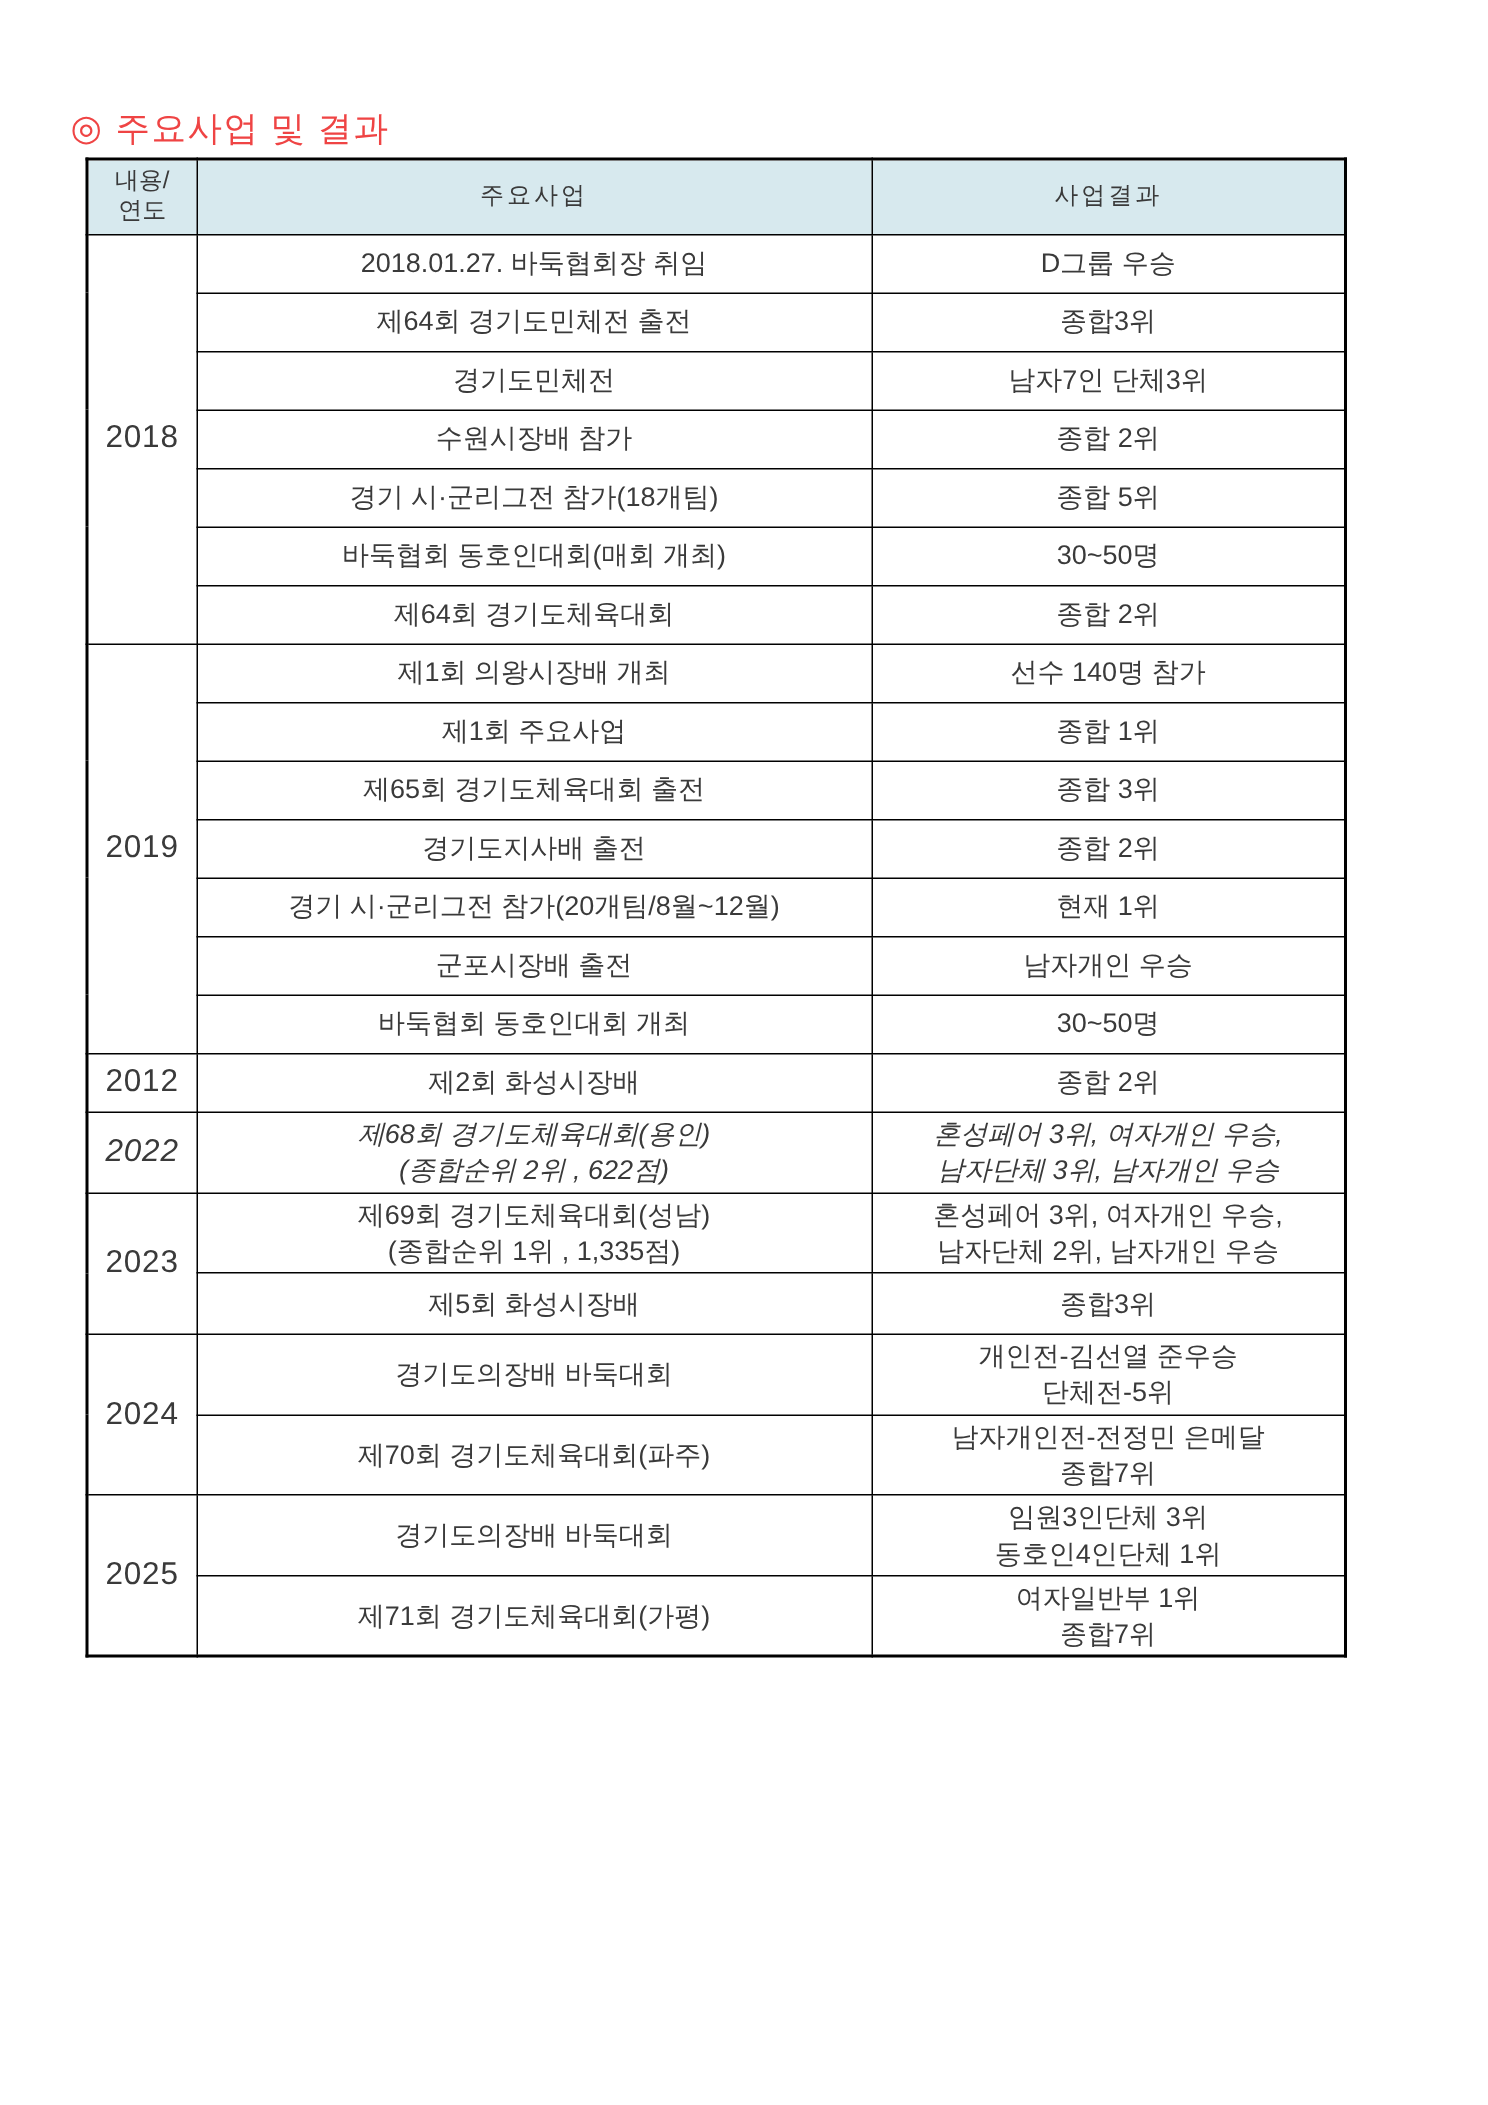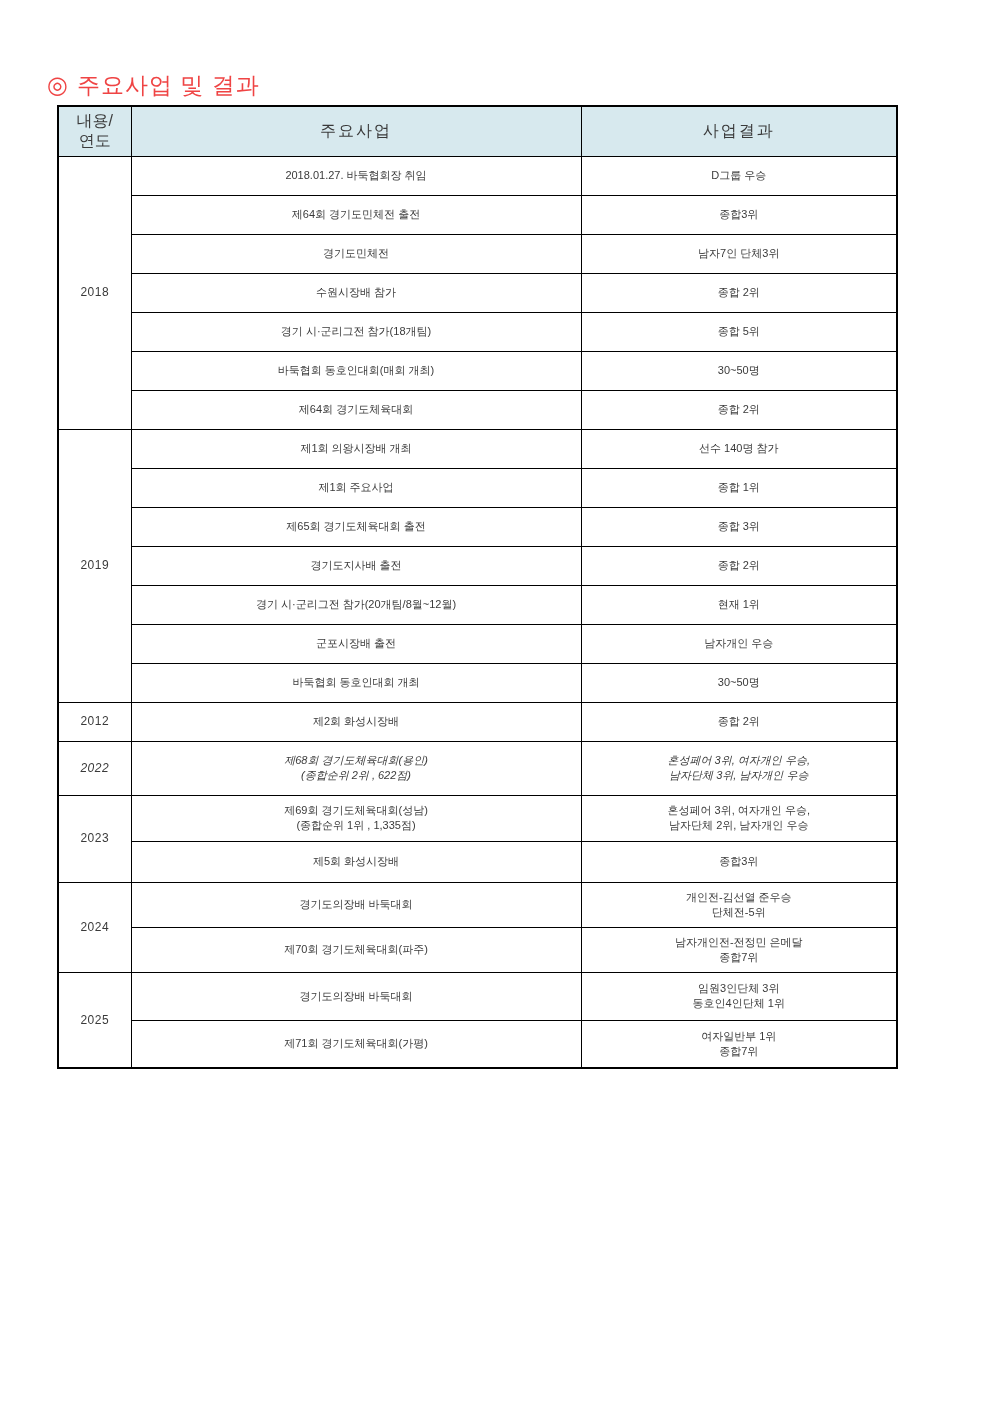--- a/index.html
+++ b/index.html
@@ -28,37 +28,37 @@
     top: 105px;
     width: 839px;
     border-collapse: collapse;
     table-layout: fixed;
     border: 2px solid #000000;
   }
   .main-table th, .main-table td {
     border: 1px solid #000000;
     text-align: center;
     vertical-align: middle;
-    font-size: 11px;
+    font-size: 18px;
     line-height: 1.35;
     white-space: pre-line;
     color: #3a3a3a;
     padding: 2px 4px;
     overflow: hidden;
   }
   .main-table thead th {
     background: #d7e9ee;
     font-weight: normal;
     font-size: 16px;
     letter-spacing: 2px;
     height: 50px;
     line-height: 1.25;
   }
   .main-table thead th.year-head { letter-spacing: 0; }
-  .main-table td.year-cell { font-size: 12px; letter-spacing: 0.5px; color: #3a3a3a; }
+  .main-table td.year-cell { font-size: 21px; letter-spacing: 0.5px; color: #3a3a3a; }
   tr.h39 { height: 39px; }
   tr.h41 { height: 41px; }
   tr.h45 { height: 45px; }
   tr.h46 { height: 46px; }
   tr.h48 { height: 48px; }
   tr.h54 { height: 54px; font-style: italic; }
 </style>
 </head>
 <body>
 

